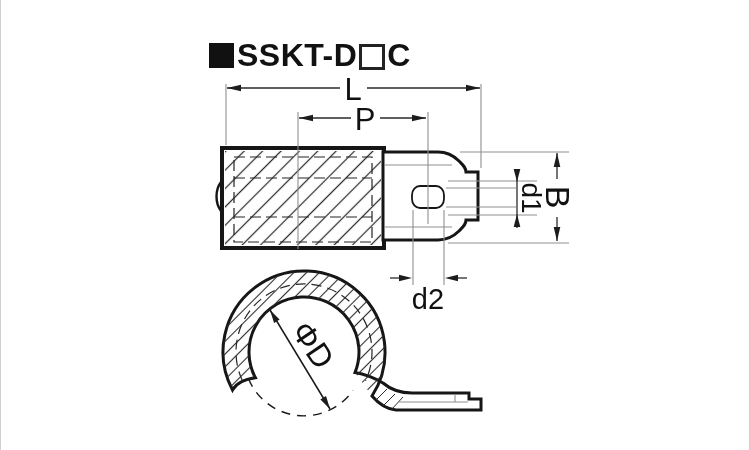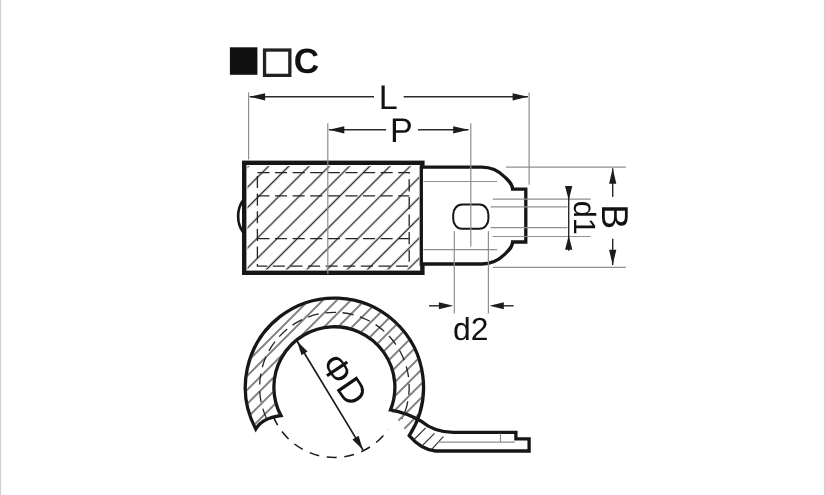--- a/index.html
+++ b/index.html
@@ -15,20 +15,21 @@
 </style>
 </head>
 <body>
 
 <div id="stage">
   <div class="edge" style="left:0"></div>
   <div class="edge" style="right:0"></div>
 
   <div class="title">
     <span class="sq-filled"></span>
+    <span>SSKT-D</span>
     <span class="sq-empty"></span>
     <span>C</span>
   </div>
 
   <svg width="750" height="450" viewBox="0 0 750 450">
     <defs>
       <pattern id="hatchBody" patternUnits="userSpaceOnUse" width="13" height="13" patternTransform="rotate(-45)">
         <path d="M0,6.5 H13" stroke="#2a2a2a" stroke-width="1.25"></path>
       </pattern>
       <pattern id="hatchBand" patternUnits="userSpaceOnUse" width="9" height="9" patternTransform="rotate(-45)">

